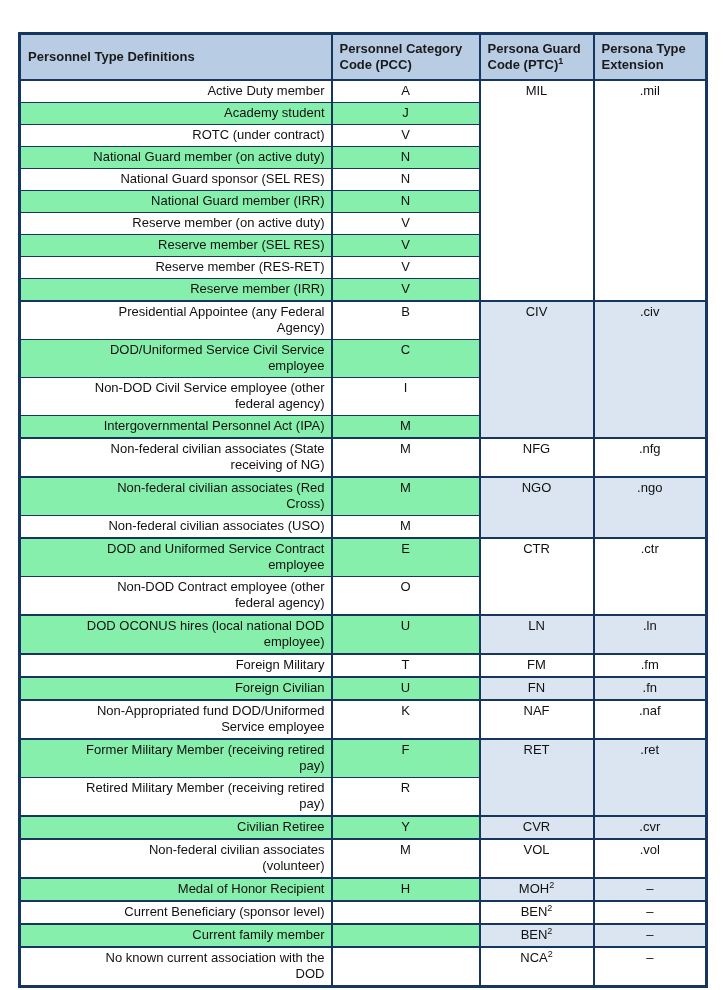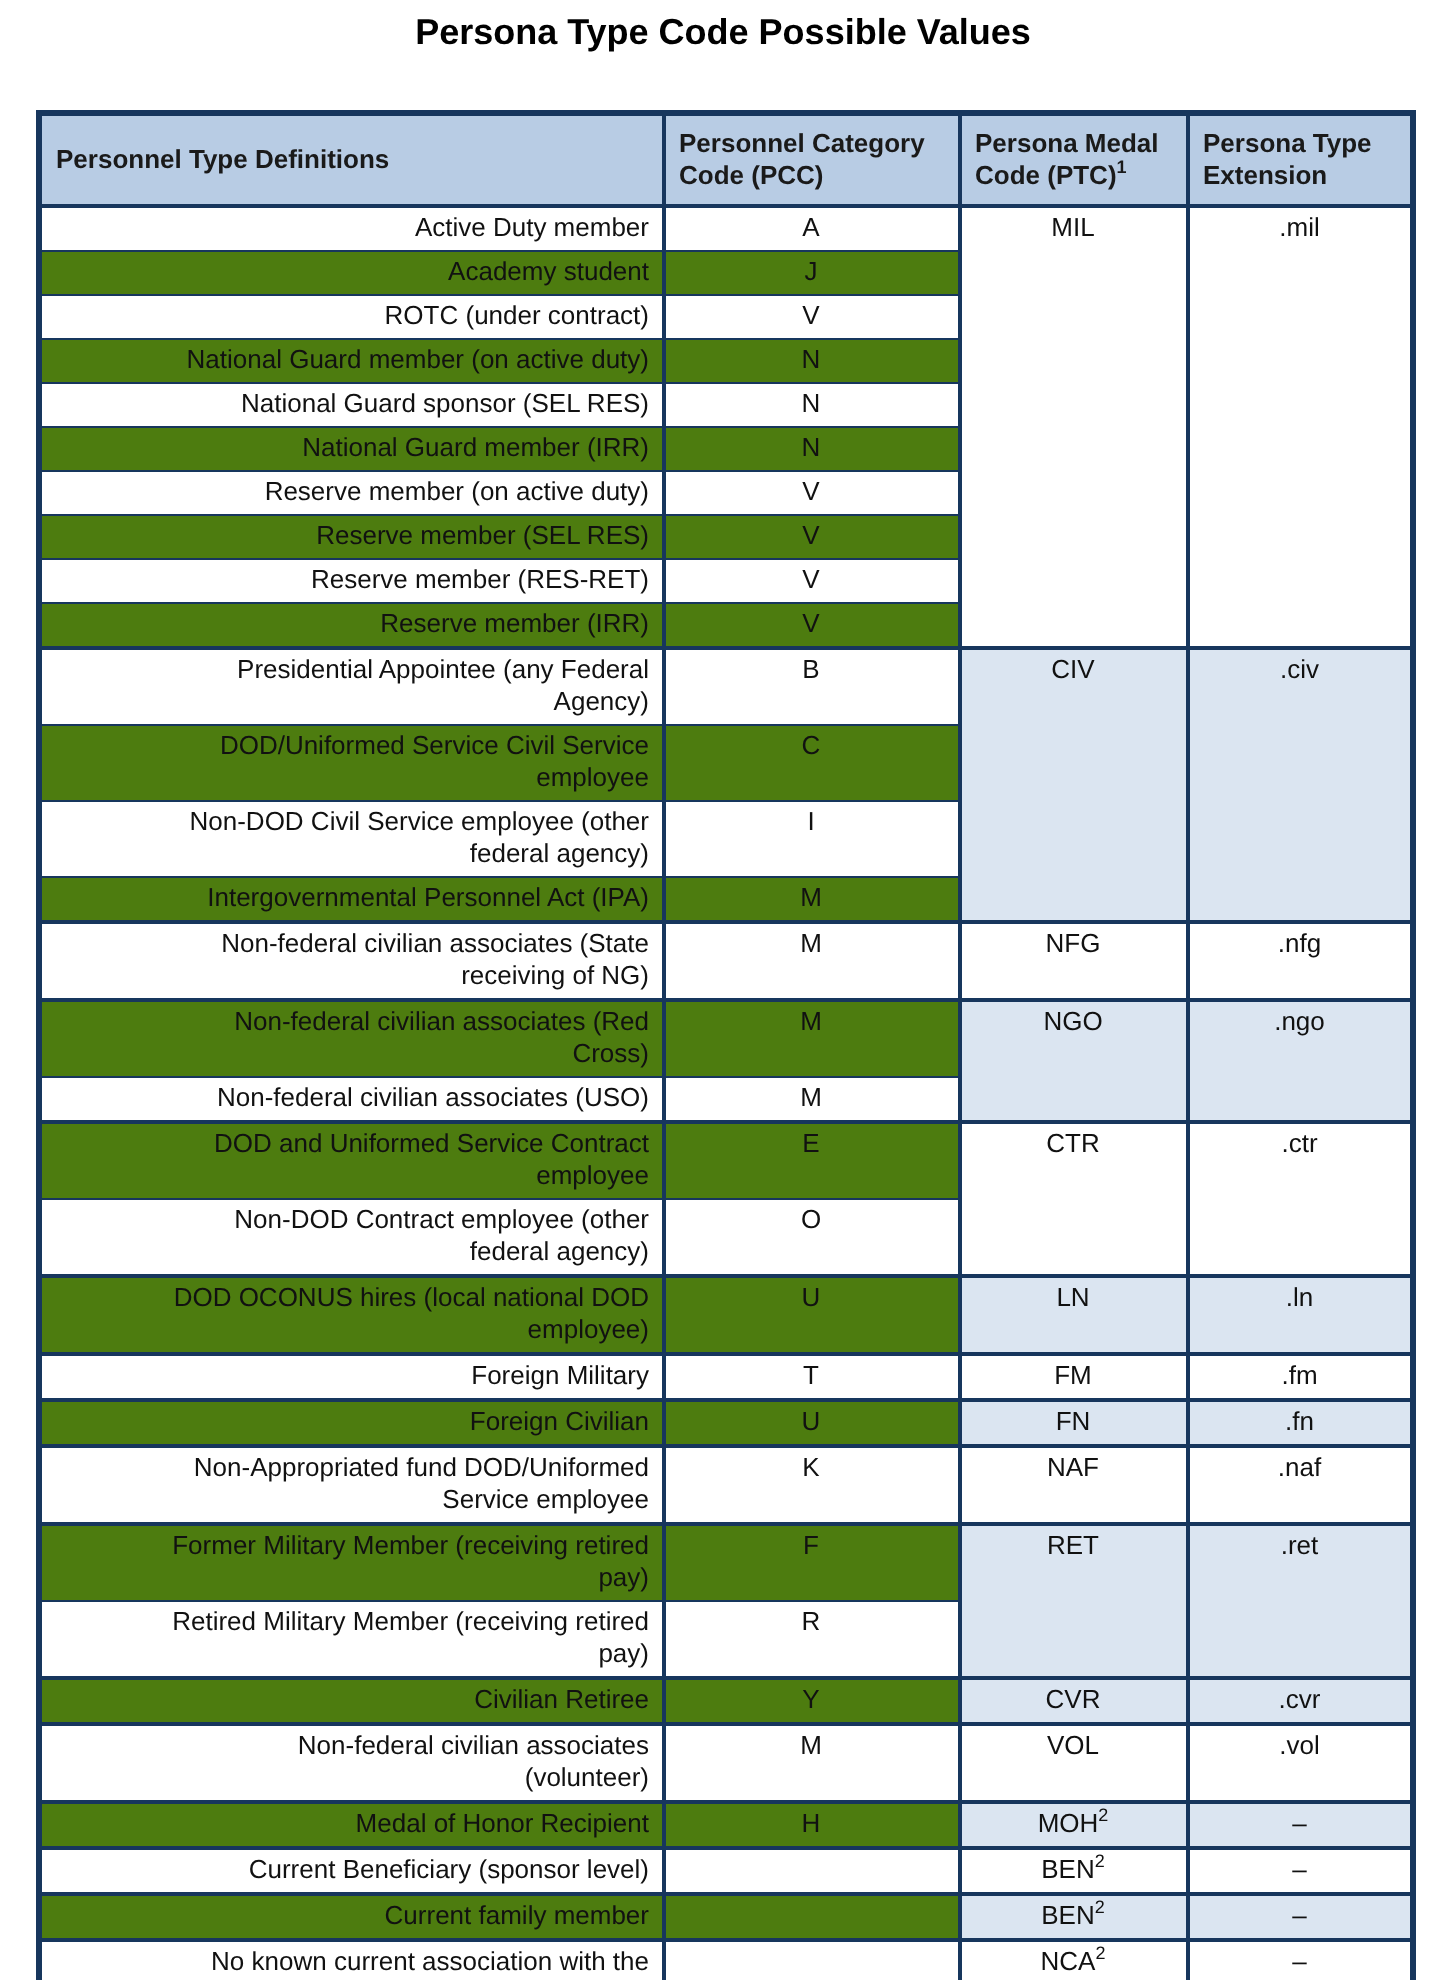--- a/index.html
+++ b/index.html
@@ -54,48 +54,47 @@
     border-bottom-width: 2px;
     color: #1a1a1a;
   }
 
   tbody tr.sec td { border-top-width: 2px; }
 
   td.def { text-align: right; }
   td.def .wrap { display: inline-block; max-width: 240px; }
   td.pcc, td.ptc, td.ext { text-align: center; }
 
-  tr.shaded td.def, tr.shaded td.pcc { background: #4d7c0f; }
+  tr.shaded td.def, tr.shaded td.pcc { background: #86efac; }
   td.shaded-cell { background: #DBE5F1; }
 
   sup {
     font-size: 9px;
     line-height: 0;
     vertical-align: super;
   }
 </style>
 </head>
 <body>
 
 <div class="page">
 
-  <div class="doc-title">Persona Type Code Possible Values</div>
 
   <table class="persona">
     <colgroup>
       <col class="c1">
         <col class="c2">
         <col class="c3">
         <col class="c4">
     </colgroup>
     <thead>
       <tr>
         <th>Personnel Type Definitions</th>
         <th>Personnel Category Code (PCC)</th>
-        <th><span>Persona Medal Code (PTC)</span><sup>1</sup></th>
+        <th><span>Persona Guard Code (PTC)</span><sup>1</sup></th>
         <th>Persona Type Extension</th>
       </tr>
     </thead>
     <tbody>
         <tr class="sec">
           <td class="def"><span class="wrap">Active Duty member</span></td>
           <td class="pcc">A</td>
           <td class="ptc" rowspan="10"><span>MIL</span><sup></sup></td>
           <td class="ext" rowspan="10">.mil</td>
         </tr>

